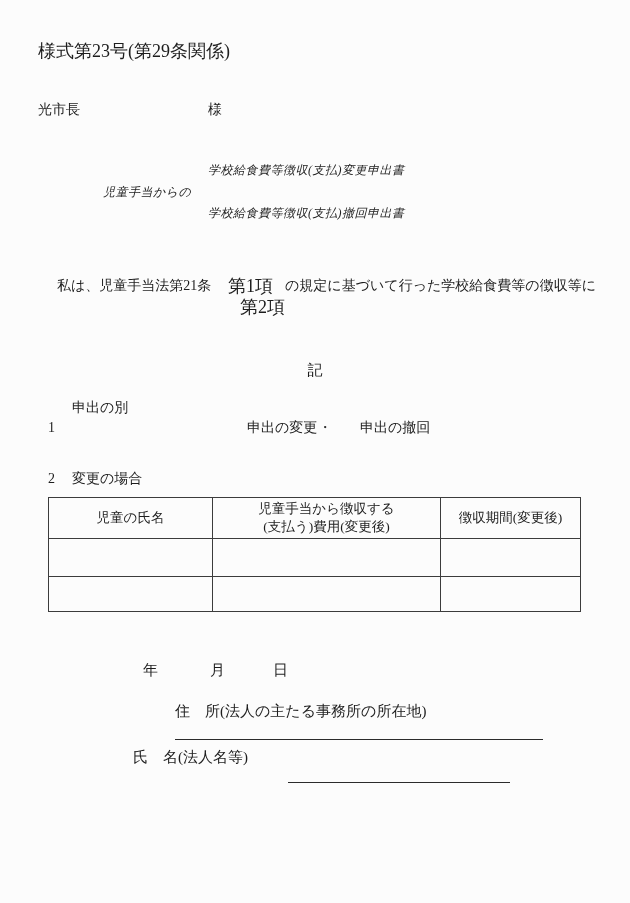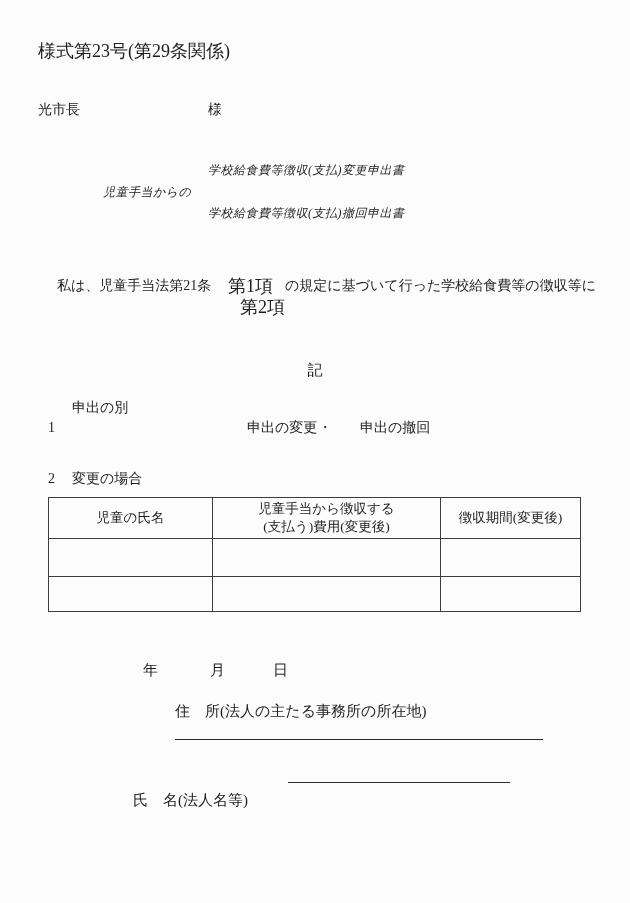--- a/index.html
+++ b/index.html
@@ -106,16 +106,16 @@
   </tbody>
     </table>
 
   <div class="abs fs15" style="left:143px; top:661px;">年</div>
   <div class="abs fs15" style="left:210px; top:661px;">月</div>
   <div class="abs fs15" style="left:273px; top:661px;">日</div>
 
   <div class="abs fs15" style="left:135px; top:702px;margin-left:40px;">住　所(法人の主たる事務所の所在地)</div>
   <div class="blank-line" style="left:175px; top:739px; width:368px;"></div>
 
-  <div class="abs fs15" style="left:133px; top:791px;">氏　名(法人名等)</div>
+  <div class="abs fs15" style="left:133px; top:748px;">氏　名(法人名等)</div>
   <div class="blank-line" style="left:288px; top:782px; width:222px;"></div>
 
 </div>
 
 </body></html>

